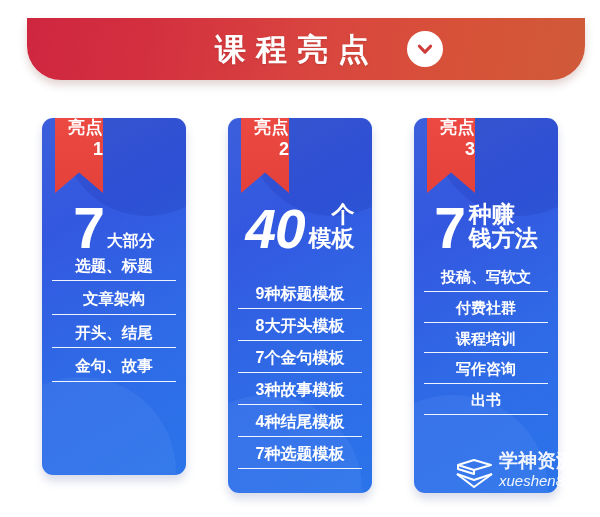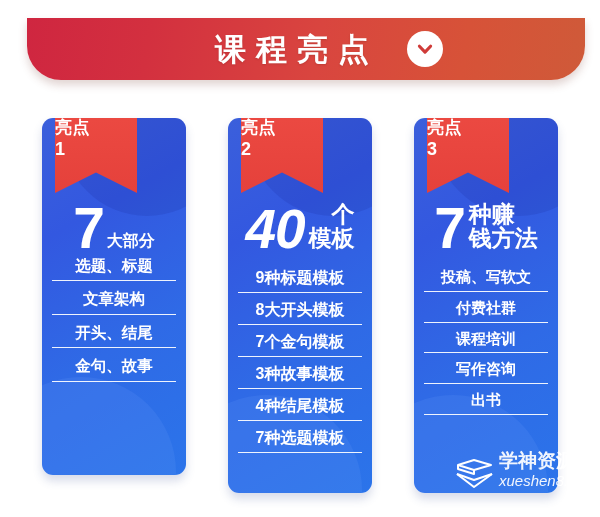--- a/index.html
+++ b/index.html
@@ -79,28 +79,28 @@
     width:190px;height:190px;border-radius:50%;
     background:rgba(120,170,255,0.13);
   }
 
   .card-body{position:relative;z-index:2;}
 
   
   .ribbon{
     position:absolute;
     left:13px;top:-10px;
-    width:82px;height:85px;
+    width:48px;height:85px;
     background:linear-gradient(180deg,#ec4a42 0%,#e5413b 100%);
     border-radius:6px 6px 0 0;
     z-index:6;
     -webkit-clip-path:polygon(0 0,100% 0,100% 100%,50% 76%,0 100%);
     clip-path:polygon(0 0,100% 0,100% 100%,50% 76%,0 100%);
     box-shadow:0 2px 5px rgba(150,50,45,0.22);
-    text-align:left;
+    text-align:right;
   }
   .ribbon-label{
     color:#ffffff;font-weight:bold;font-size:17px;
     line-height:1.08;margin-top:11px;letter-spacing:.5px;
   }
   .ribbon-num{
     color:#ffffff;font-weight:bold;font-size:18px;
     line-height:1.1;margin-top:3px;
   }
 
@@ -135,21 +135,21 @@
   .suffix-stack span{
     font-size:23px;font-weight:bold;line-height:1.04;
     display:block;
   }
   .card-2 .suffix-stack{align-items:flex-end;}
 
   
   .list{
     padding:0 10px;
   }
-  .card-2 .list{margin-top:12px;}
+  .card-2 .list{margin-top:28px;}
   .card-3 .list{margin-top:12px;}
   .list-item{
     color:#ffffff;
     font-size:16px;
     font-weight:bold;
     text-align:center;
     line-height:1.25;
     padding:3px 0 4px;
     border-bottom:1.5px solid rgba(255,255,255,0.92);
     margin-bottom:4px;

